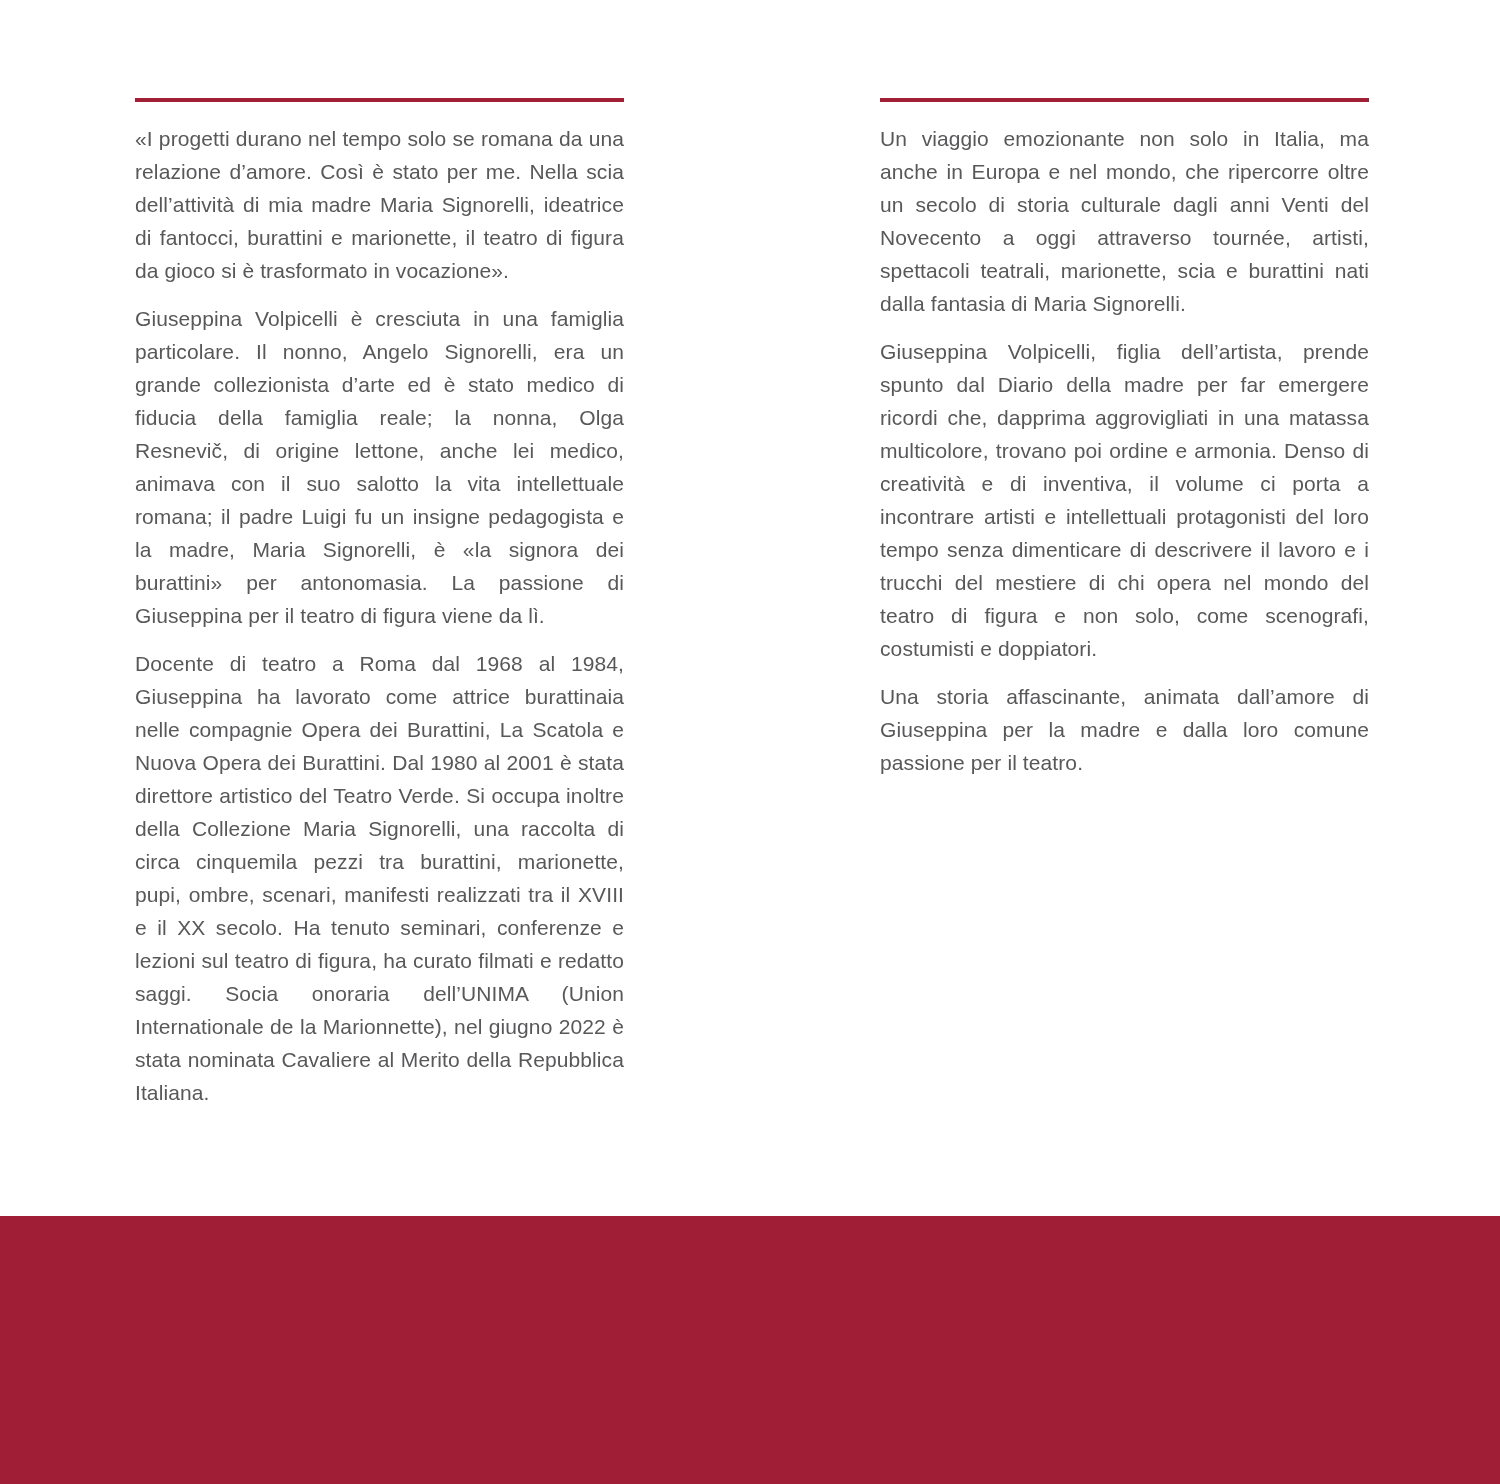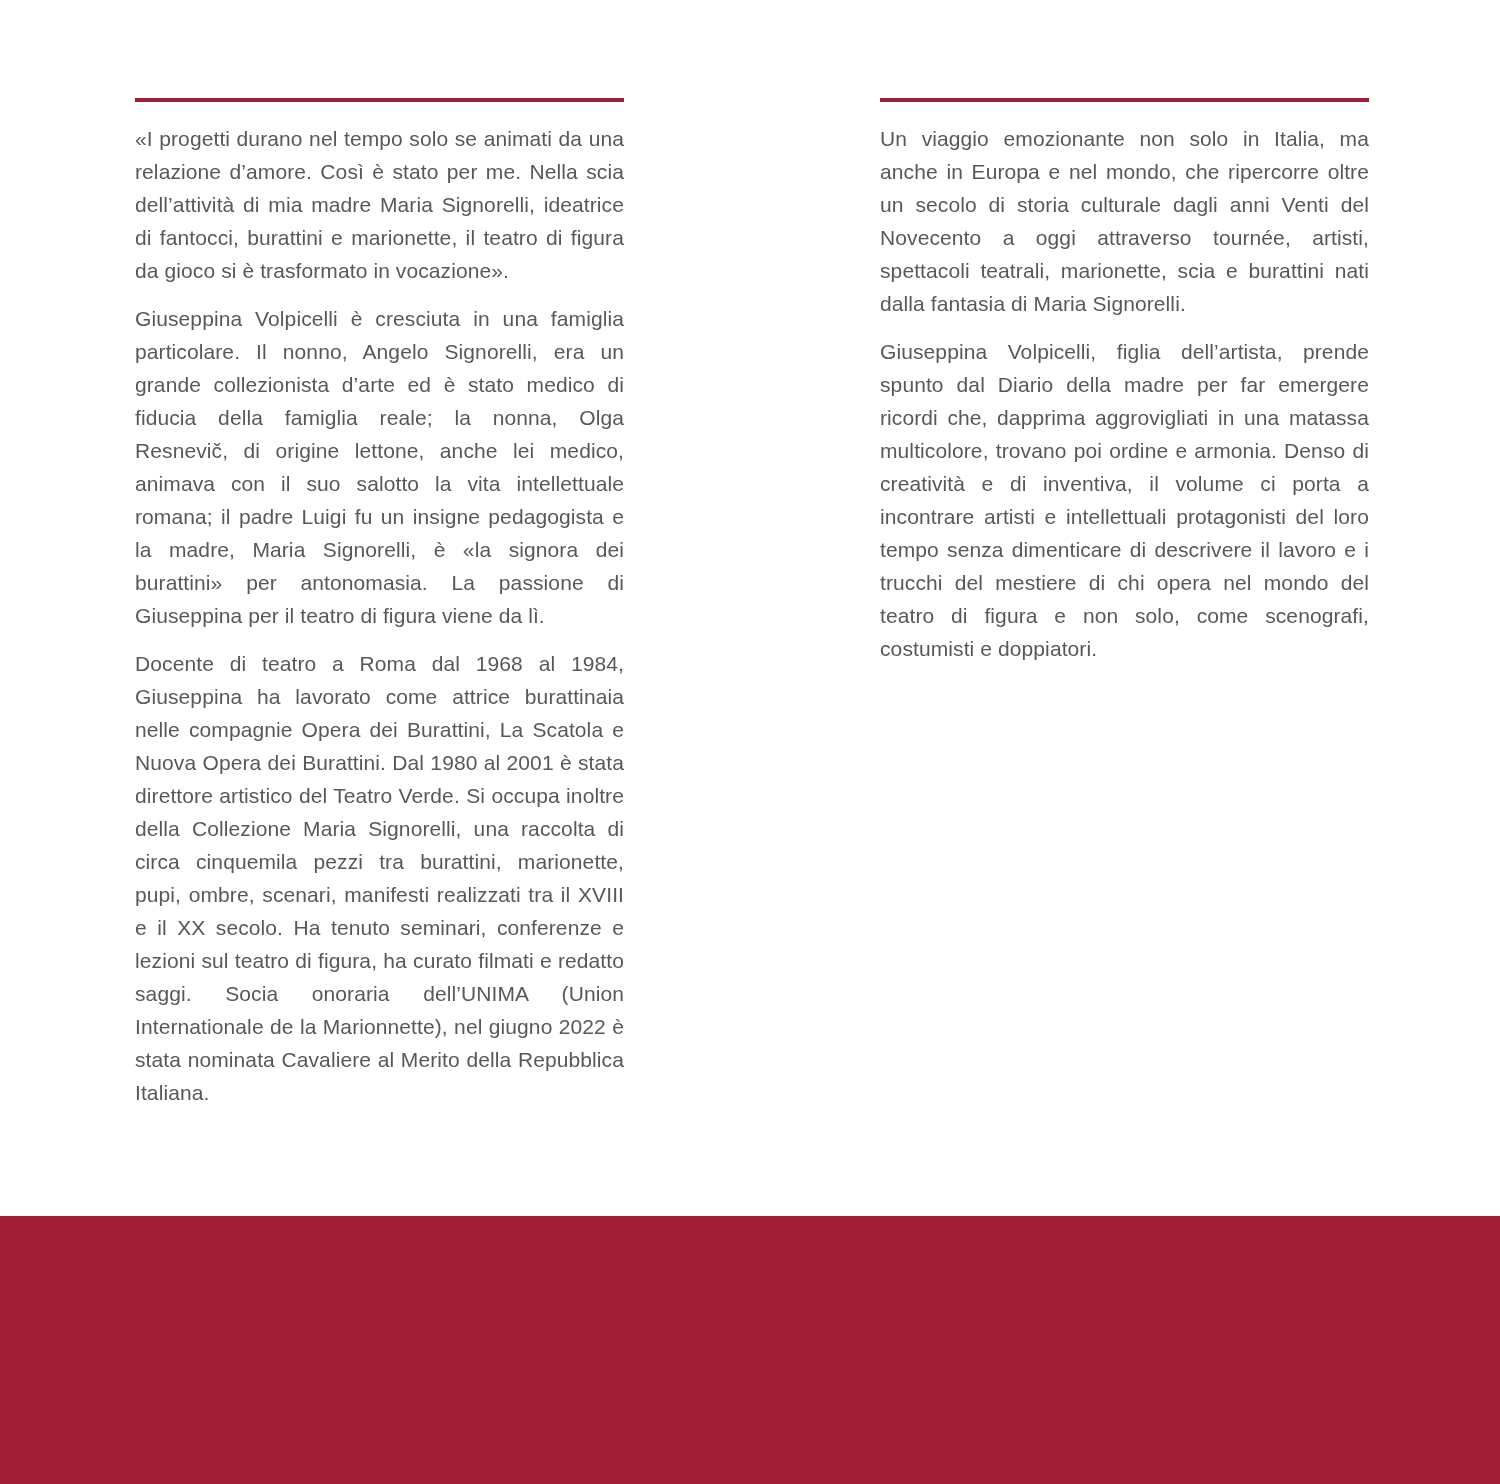--- a/index.html
+++ b/index.html
@@ -45,24 +45,25 @@
     width: 1500px;
     height: 268px;
     background: #a01e36;
   }
 </style>
 </head>
 <body>
 
 <div class="column column-left flap-text">
   <div class="accent-rule"></div>
-  <p>«I progetti durano nel tempo solo se animati da una relazione d’amore. Così è stato per me. Nella scia dell’attività di mia madre Maria Signorelli, ideatrice di fantocci, burattini e marionette, il teatro di figura da gioco si è trasformato in vocazione».</p>
+  <p>«I progetti durano nel tempo solo se romana da una relazione d’amore. Così è stato per me. Nella scia dell’attività di mia madre Maria Signorelli, ideatrice di fantocci, burattini e marionette, il teatro di figura da gioco si è trasformato in vocazione».</p>
   <p>Giuseppina Volpicelli è cresciuta in una famiglia particolare. Il nonno, Angelo Signorelli, era un grande collezionista d’arte ed è stato medico di fiducia della famiglia reale; la nonna, Olga Resnevič, di origine lettone, anche lei medico, animava con il suo salotto la vita intellettuale romana; il padre Luigi fu un insigne pedagogista e la madre, Maria Signorelli, è «la signora dei burattini» per antonomasia. La passione di Giuseppina per il teatro di figura viene da lì.</p>
   <p>Docente di teatro a Roma dal 1968 al 1984, Giuseppina ha lavorato come attrice burattinaia nelle compagnie Opera dei Burattini, La Scatola e Nuova Opera dei Burattini. Dal 1980 al 2001 è stata direttore artistico del Teatro Verde. Si occupa inoltre della Collezione Maria Signorelli, una raccolta di circa cinquemila pezzi tra burattini, marionette, pupi, ombre, scenari, manifesti realizzati tra il XVIII e il XX secolo. Ha tenuto seminari, conferenze e lezioni sul teatro di figura, ha curato filmati e redatto saggi. Socia onoraria dell’UNIMA (Union Internationale de la Marionnette), nel giugno 2022 è stata nominata Cavaliere al Merito della Repubblica Italiana.</p>
 </div>
 
 <div class="column column-right flap-text">
   <div class="accent-rule"></div>
   <p>Un viaggio emozionante non solo in Italia, ma anche in Europa e nel mondo, che ripercorre oltre un secolo di storia culturale dagli anni Venti del Novecento a oggi attraverso tournée, artisti, spettacoli teatrali, marionette, scia e burattini nati dalla fantasia di Maria Signorelli.</p>
   <p>Giuseppina Volpicelli, figlia dell’artista, prende spunto dal Diario della madre per far emergere ricordi che, dapprima aggrovigliati in una matassa multicolore, trovano poi ordine e armonia. Denso di creatività e di inventiva, il volume ci porta a incontrare artisti e intellettuali protagonisti del loro tempo senza dimenticare di descrivere il lavoro e i trucchi del mestiere di chi opera nel mondo del teatro di figura e non solo, come scenografi, costumisti e doppiatori.</p>
+  <p>Una storia affascinante, animata dall’amore di Giuseppina per la madre e dalla loro comune passione per il teatro.</p>
 </div>
 
 <div class="bottom-band"></div>
 
 </body></html>

